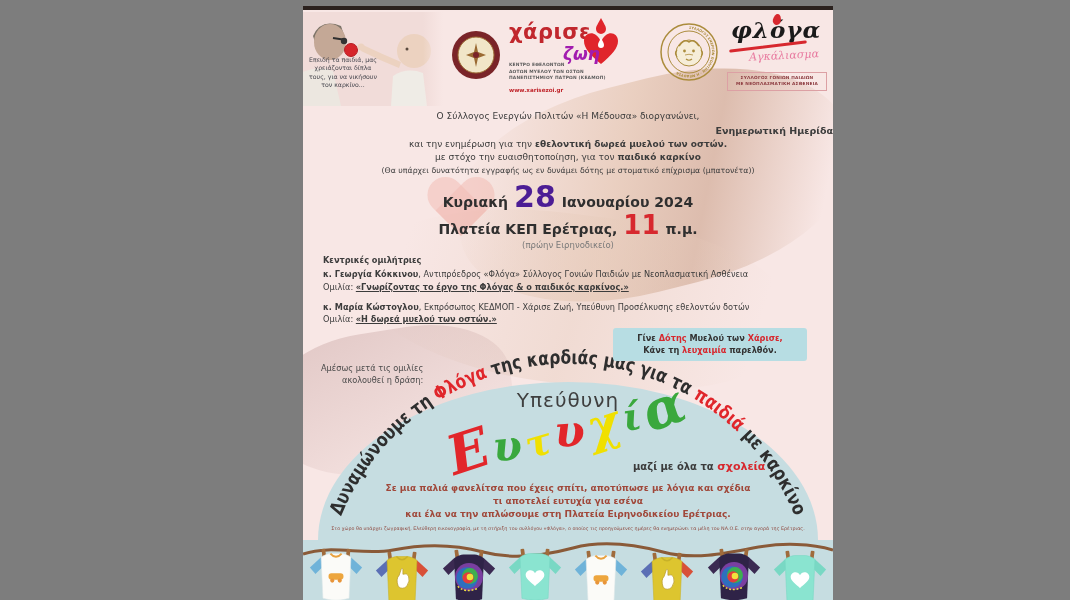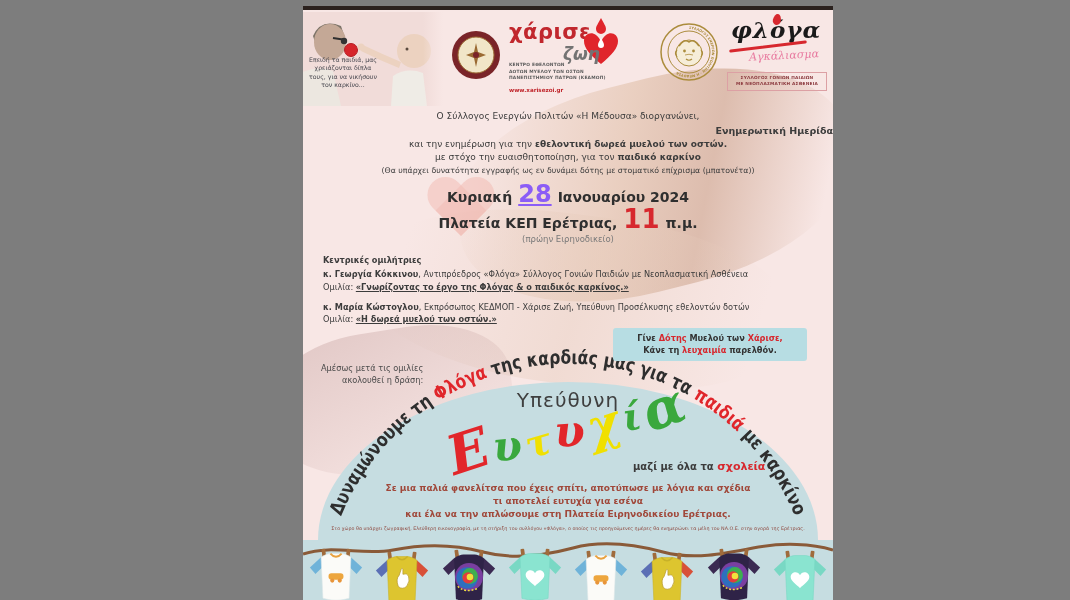--- a/index.html
+++ b/index.html
@@ -24,21 +24,21 @@
 
   
   .header{position:absolute;top:4px;left:0;width:530px;height:94px;z-index:2;}
   .photo{position:absolute;left:0;top:-2px;width:140px;height:94px;}
   .photo-caption{position:absolute;left:4px;top:44px;width:72px;font-size:6.2px;line-height:1.35;
     color:#44444c;text-align:center;z-index:2;}
   .kedmop{position:absolute;left:148px;top:4px;width:200px;height:88px;}
   .kd-seal{position:absolute;left:0;top:12px;width:50px;height:50px;}
   .kd-title{position:absolute;left:58px;top:2px;font-size:21px;font-weight:bold;color:#c1272d;letter-spacing:.5px;}
   .kd-heart{position:absolute;left:128px;top:-2px;width:44px;height:50px;}
-  .kd-zoe{position:absolute;left:112px;top:26px;font-size:17px;font-weight:bold;font-style:italic;color:#737373;}
+  .kd-zoe{position:absolute;left:112px;top:26px;font-size:17px;font-weight:bold;font-style:italic;color:#a21caf;}
   .kd-lines{position:absolute;left:58px;top:44px;width:120px;font-size:4.4px;line-height:1.5;color:#5d5d5d;font-weight:bold;letter-spacing:.2px;}
   .kd-url{position:absolute;left:58px;top:69px;font-size:5.6px;font-weight:bold;color:#c1272d;}
   .medusa{position:absolute;left:356px;top:8px;width:60px;height:60px;}
   .floga{position:absolute;left:424px;top:2px;width:102px;height:90px;}
   .fl-title{position:absolute;left:4px;top:0;font-family:"DejaVu Serif",serif;font-style:italic;font-weight:bold;
     font-size:23px;color:#1a1a1a;letter-spacing:1px;}
   .fl-flame{position:absolute;left:46px;top:-2px;width:8px;height:11px;background:#d7282e;
     border-radius:50% 50% 50% 50%/60% 60% 40% 40%;transform:rotate(12deg);}
   .fl-swoosh{position:absolute;left:2px;top:29px;width:78px;height:3px;background:#d7282e;transform:rotate(-7deg);border-radius:2px;}
   .fl-script{position:absolute;left:22px;top:33px;font-family:"DejaVu Serif",serif;font-style:italic;
@@ -50,21 +50,21 @@
   .intro{position:absolute;top:100px;left:0;width:530px;text-align:center;font-size:9px;
     color:#3c3c3c;line-height:1.5;z-index:2;}
   .intro .b{font-weight:bold;}
   .intro-l2{font-weight:bold;font-size:9.5px;text-align:right;}
   .intro-l5{font-size:7.8px;}
 
   
   .event{position:absolute;top:172px;left:0;width:530px;text-align:center;z-index:2;color:#2f2f2f;}
   .ev-row{display:flex;justify-content:center;align-items:baseline;gap:6px;}
   .ev-day,.ev-rest,.ev-loc,.ev-suffix{font-weight:bold;font-size:14px;}
-  .ev-num{color:#8b5cf6;font-size:24px;font-weight:bold;line-height:1;text-decoration:underline;}
+  .ev-num{color:#4c1d95;font-size:30px;font-weight:bold;line-height:1;}
   .ev-num2{color:#d7282e;font-size:26px;font-weight:bold;line-height:1;}
   .ev-note{font-size:8.5px;color:#7a7a7a;margin-top:2px;}
 
   
   .speakers{position:absolute;top:244px;left:20px;width:450px;font-size:8.2px;color:#3c3c3c;
     line-height:1.5;z-index:2;text-align:left;}
   .sp-head{font-weight:bold;margin-bottom:2px;}
   .sp-name{font-weight:bold;text-align:right;}
   .sp-talk{font-weight:bold;text-decoration:underline;}
   .sp-gap{height:8px;}

